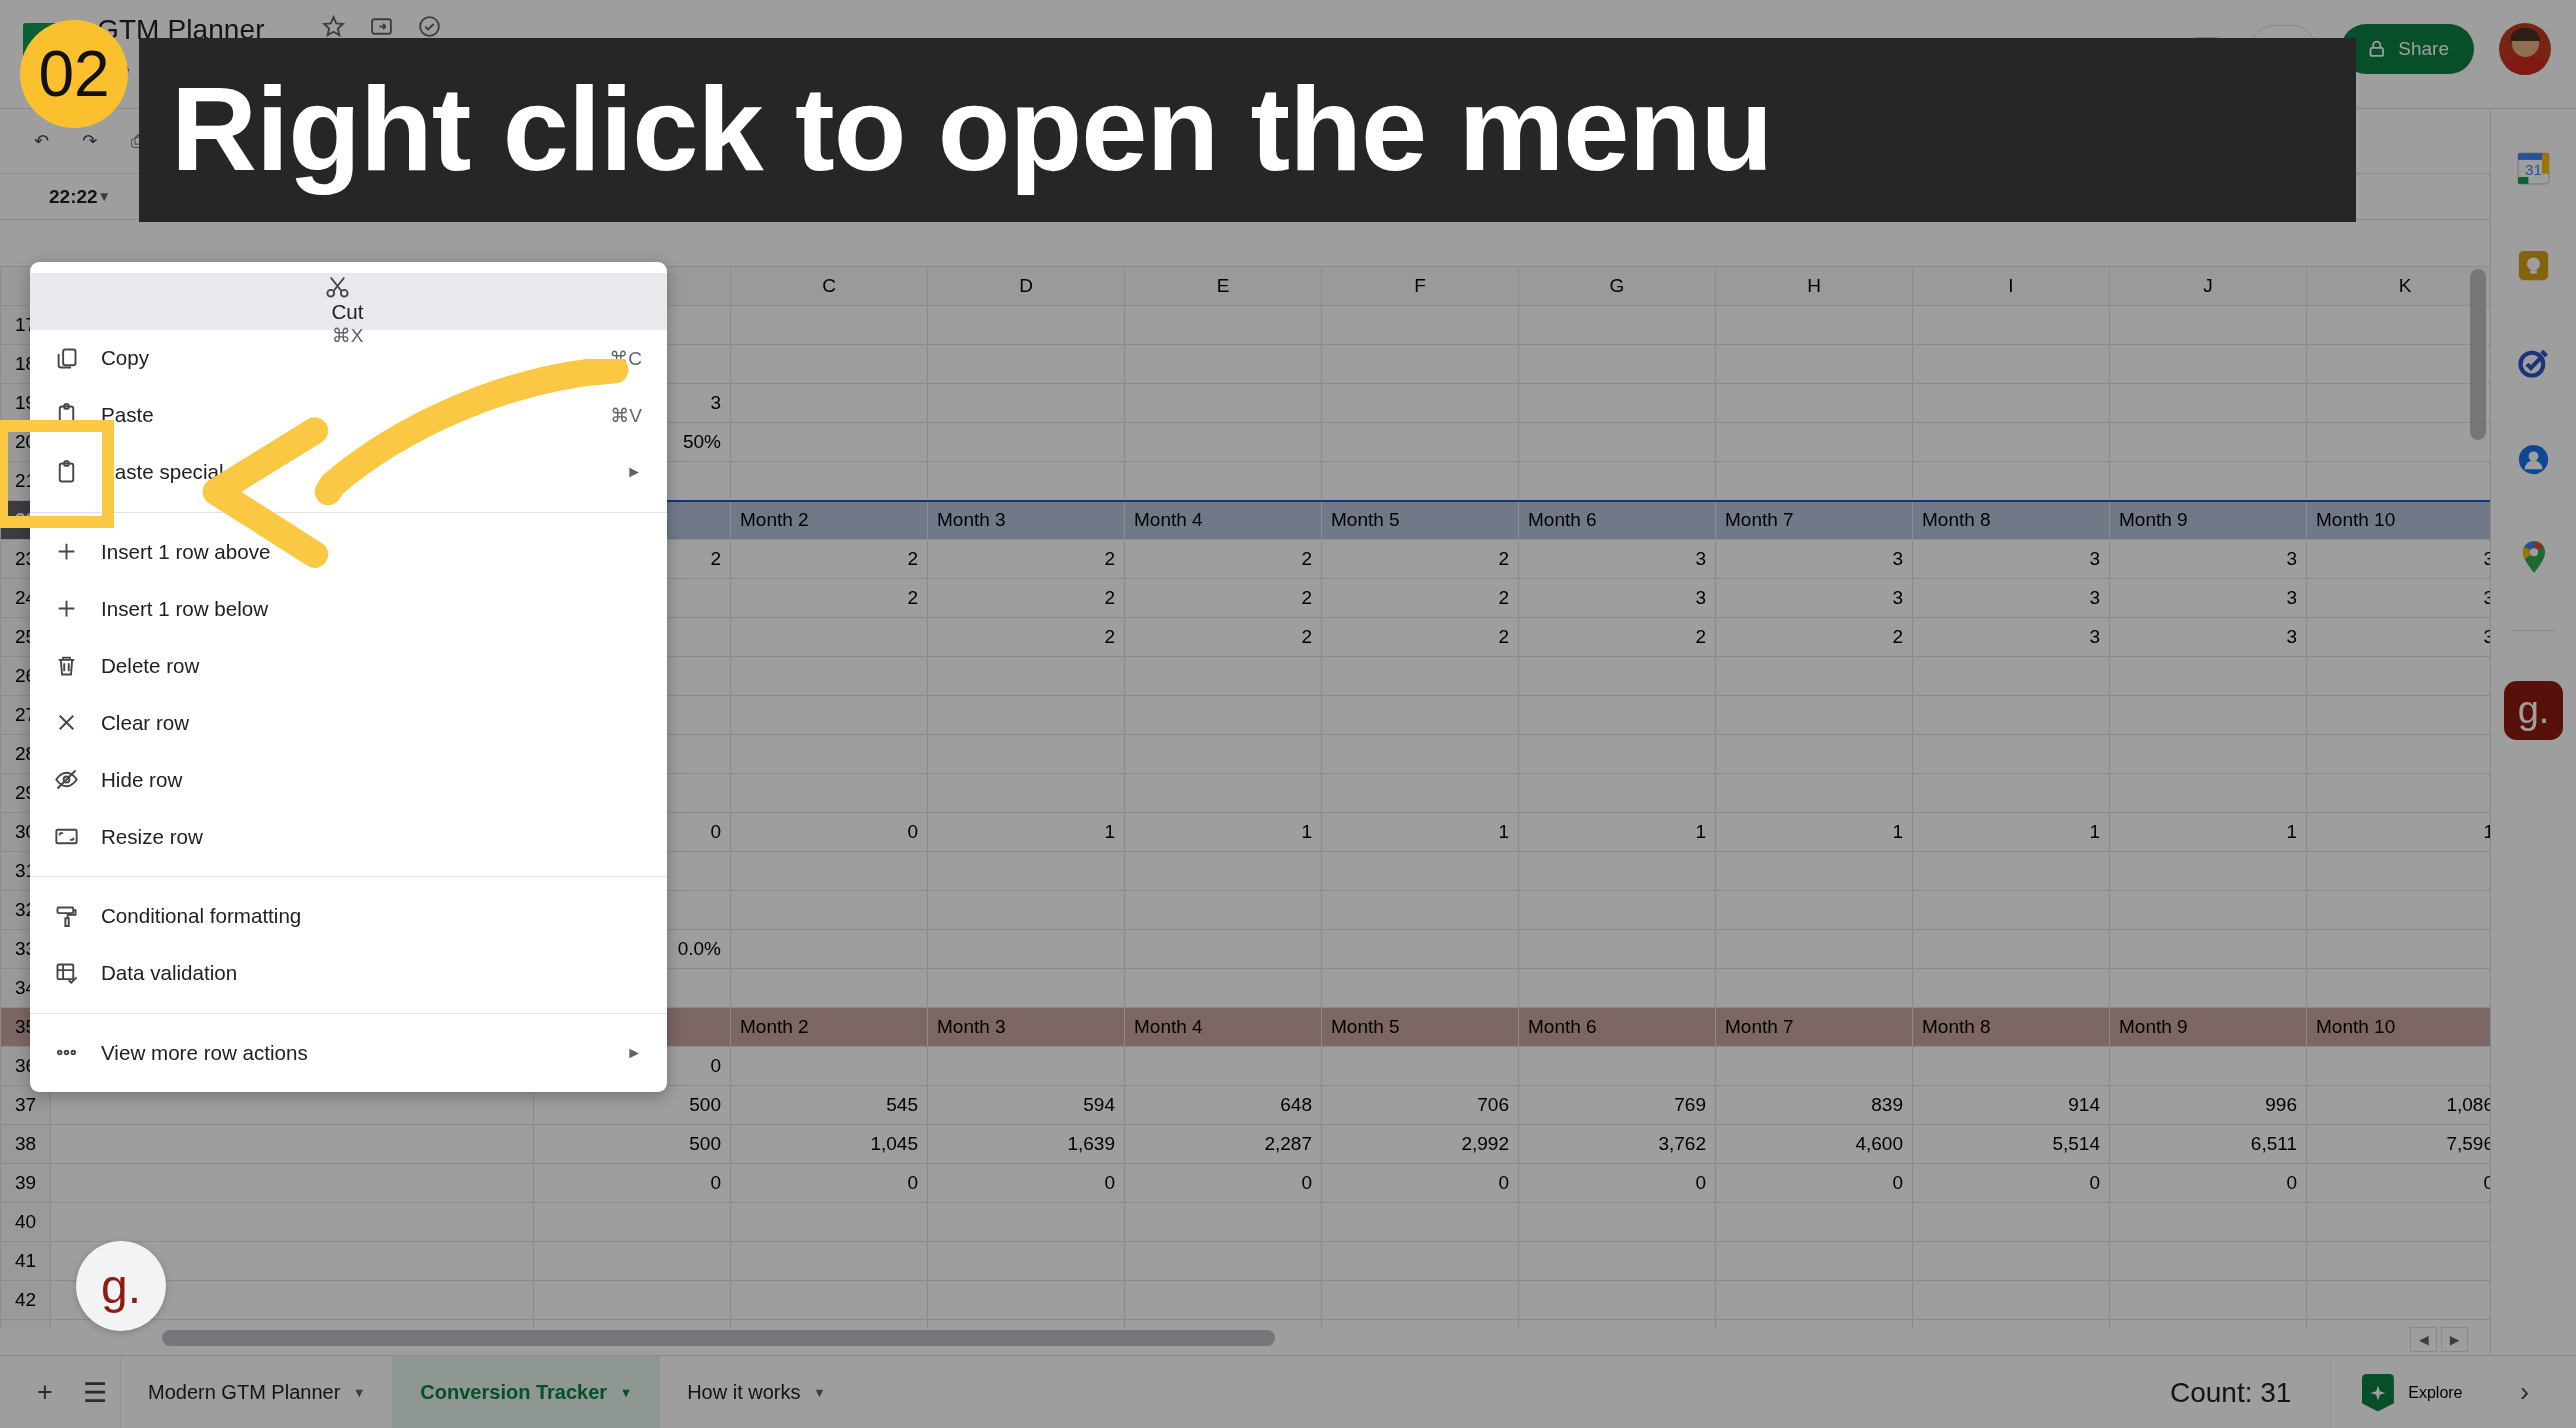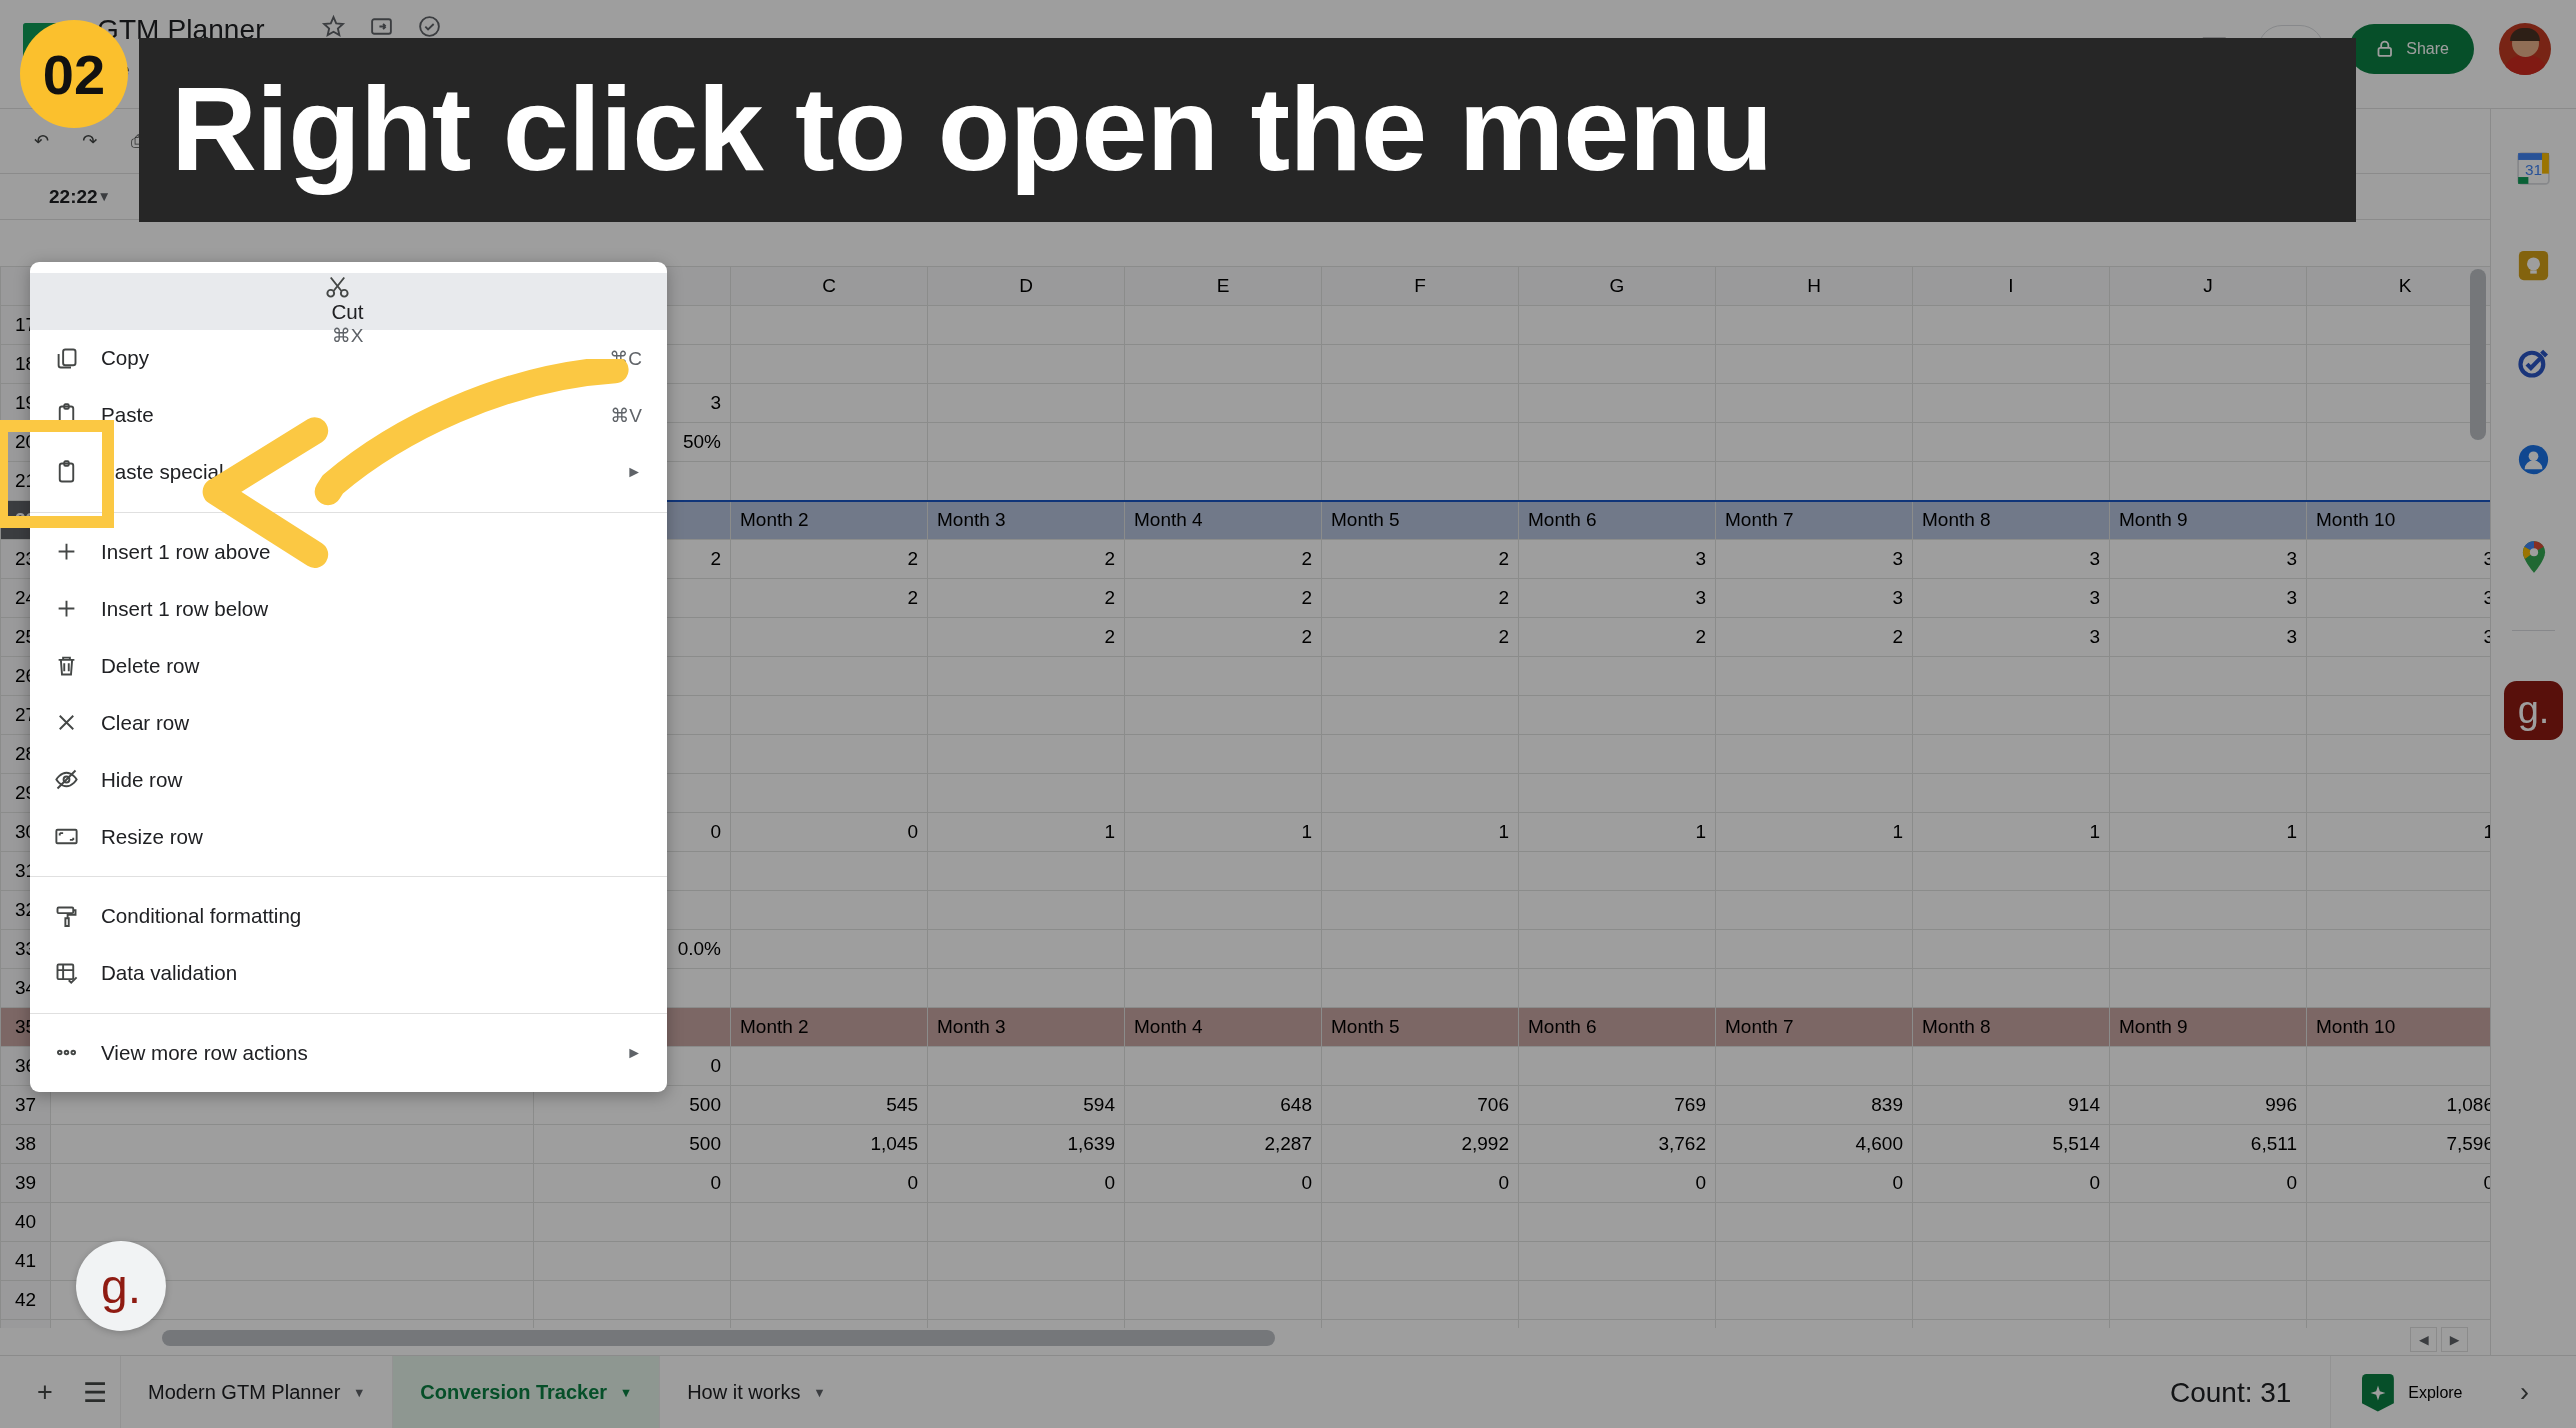--- a/index.html
+++ b/index.html
@@ -38,21 +38,21 @@
   .gs-header-right { position:absolute; right:25px; top:23px; display:flex; align-items:center; gap:25px; }
   .hdr-icon { width:38px; height:38px; display:flex; align-items:center; justify-content:center; cursor:pointer; }
   .hdr-icon svg { width:30.5px; height:30.5px; }
   .meet-chip {
     width:66px;height:48px;border-radius:24px;display:flex;align-items:center;justify-content:center;gap:3.6px;
     border:0.9px solid #dadce0;
   }
   .share-btn {
     display:flex; align-items:center; gap:10.8px;
     background:#0b8043; color:#fff; height:50px; padding:0 25px;
-    border-radius:25px; font-size:16px; cursor:pointer;
+    border-radius:25px; font-size:19px; cursor:pointer;
   }
   .avatar {
     width:52px;height:52px;border-radius:50%;overflow:hidden;
     background:#c23b22; position:relative;
   }
   .avatar .face { position:absolute; left:12.6px; top:7.2px; width:27px; height:27px; border-radius:50%; background:#e8b28c; }
   .avatar .hair { position:absolute; left:10.8px; top:4.5px; width:30.5px; height:13.5px; border-radius:15.3px 15.3px 0 0; background:#4a3224; }
   .avatar .body { position:absolute; left:3.6px; bottom:0; width:45px; height:20px; border-radius:22.4px 22.4px 0 0; background:#cf2a20; }
 
   
@@ -153,21 +153,21 @@
   }
   .banner-text {
     position:absolute; left:171px; top:43px; width:2154px; height:171px;
     color:#fff; font-size:119px; font-weight:bold; line-height:171px;
     white-space:nowrap; letter-spacing:-0.9px;
   }
   .step-badge {
     position:absolute; left:20px; top:20px; width:108px; height:108px;
     border-radius:50%; background:#FBC02D; color:#111;
     display:flex; align-items:center; justify-content:center;
-    font-size:56px; font-weight:bold; z-index:40;
+    font-size:64px; font-weight:normal; z-index:40;
   }
   .hl-box {
     position:absolute; left:-3.6px; top:420px; width:118px; height:108px;
     border:12.6px solid #FBC843; z-index:35;
   }
   .arrow-svg { position:absolute; left:126px; top:359px; width:503px; height:278px; z-index:36; pointer-events:none; }
   .g-float {
     position:absolute; left:76px; top:1241px; width:90px; height:90px;
     border-radius:50%; background:#f1f3f4; display:flex;align-items:center;justify-content:center;
     color:#8f1b12; font-size:48px; z-index:37; box-shadow:0 1.8px 7.2px rgba(0,0,0,.2);

